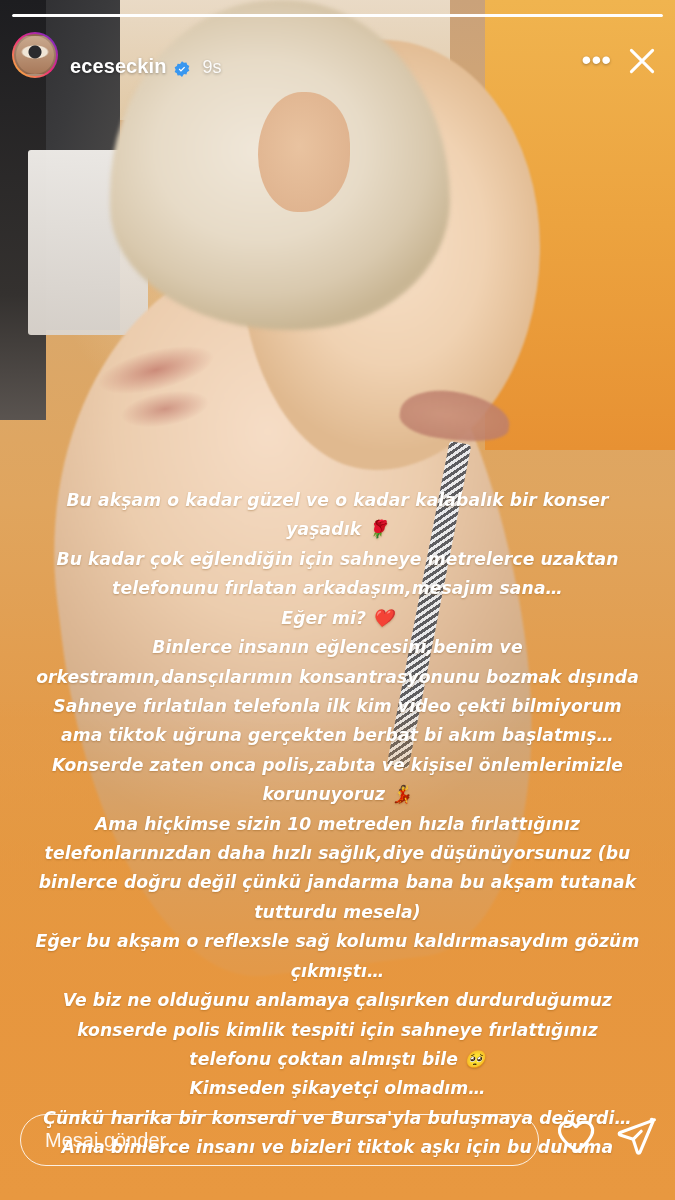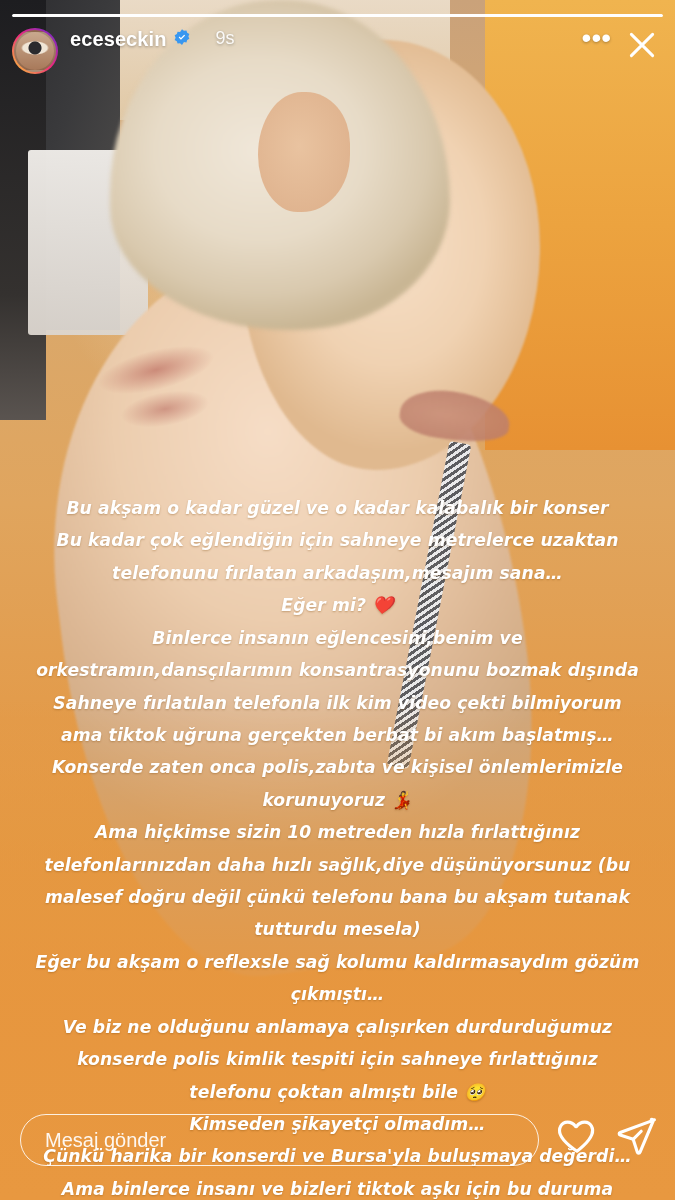--- a/index.html
+++ b/index.html
@@ -172,21 +172,21 @@
     background: #ffffff;
     border-radius: 2px;
   }
 
   
   .header {
     position: absolute;
     top: 28px; left: 12px; right: 12px;
     height: 50px;
     display: flex;
-    align-items: flex-start;
+    align-items: flex-end;
     z-index: 21;
   }
   .avatar-ring {
     width: 46px; height: 46px;
     border-radius: 50%;
     padding: 2px;
     background: linear-gradient(45deg, #f9ce34, #ee2a7b, #6228d7);
     box-sizing: border-box;
     flex: none;
   }
@@ -210,21 +210,21 @@
     letter-spacing: .1px;
     text-shadow: 0 1px 3px rgba(0,0,0,.35);
   }
   .verified {
     margin-left: 6px;
     width: 18px; height: 18px;
     flex: none;
     display: inline-block;
   }
   .timestamp {
-    margin-left: 25px;
+    margin-left: 12px;
     color: rgba(255,255,255,0.92);
     font-size: 18px;
     font-weight: 400;
     text-shadow: 0 1px 3px rgba(0,0,0,.3);
   }
   .header-spacer { flex: 1; }
   .more-btn {
     color: #fff;
     font-size: 28px;
     line-height: 20px;
@@ -250,21 +250,21 @@
     font-family: "DejaVu Sans", sans-serif;
     font-style: italic;
     font-weight: bold;
     font-size: 17.2px;
     line-height: 1.42;
     letter-spacing: .1px;
     text-shadow: 0 1px 2px rgba(120,70,10,.35);
     z-index: 15;
   }
   .caption p {
-    margin: 8px 0 5px 0;
+    margin: 0 0 5px 0;
   }
 
   
   .bottom-bar {
     position: absolute;
     left: 4px; right: 0; bottom: 0;
     height: 86px;
     display: flex;
     padding: 0 16px;
     box-sizing: border-box;
@@ -339,32 +339,33 @@
     <div class="more-btn">•••</div>
     <div class="close-btn">
       <svg viewBox="0 0 24 24" width="34" height="34" aria-hidden="true">
         <path d="M4.5 4.5l15 15M19.5 4.5l-15 15" stroke="#ffffff" stroke-width="2.1" stroke-linecap="round" fill="none"></path>
       </svg>
     </div>
   </div>
 
   <div class="caption">
     <p>Bu akşam o kadar güzel ve o kadar kalabalık bir konser</p>
+    <p>yaşadık 🌹</p>
     <p>Bu kadar çok eğlendiğin için sahneye metrelerce uzaktan</p>
     <p>telefonunu fırlatan arkadaşım,mesajım sana…</p>
     <p>Eğer mi? ❤️</p>
     <p>Binlerce  insanın eğlencesini,benim ve</p>
     <p>orkestramın,dansçılarımın konsantrasyonunu bozmak dışında</p>
     <p>Sahneye fırlatılan telefonla ilk kim video çekti bilmiyorum</p>
     <p>ama tiktok uğruna gerçekten berbat bi akım başlatmış…</p>
     <p>Konserde zaten onca polis,zabıta ve kişisel  önlemlerimizle</p>
     <p>korunuyoruz 💃</p>
     <p>Ama hiçkimse sizin 10 metreden hızla fırlattığınız</p>
     <p>telefonlarınızdan daha hızlı sağlık,diye düşünüyorsunuz (bu</p>
-    <p>malesef doğru değil çünkü telefonu bana bu akşam tutanak</p>
+    <p>binlerce doğru değil çünkü jandarma bana bu akşam tutanak</p>
     <p>tutturdu mesela)</p>
     <p>Eğer bu akşam o reflexsle sağ kolumu kaldırmasaydım gözüm</p>
     <p>çıkmıştı…</p>
     <p>Ve biz ne olduğunu anlamaya çalışırken durdurduğumuz</p>
     <p>konserde polis kimlik tespiti için sahneye fırlattığınız</p>
     <p>telefonu çoktan almıştı bile 🥺</p>
     <p>Kimseden şikayetçi olmadım…</p>
     <p>Çünkü harika bir konserdi ve Bursa'yla buluşmaya değerdi…</p>
     <p>Ama binlerce insanı ve bizleri tiktok aşkı için bu duruma</p>
 

